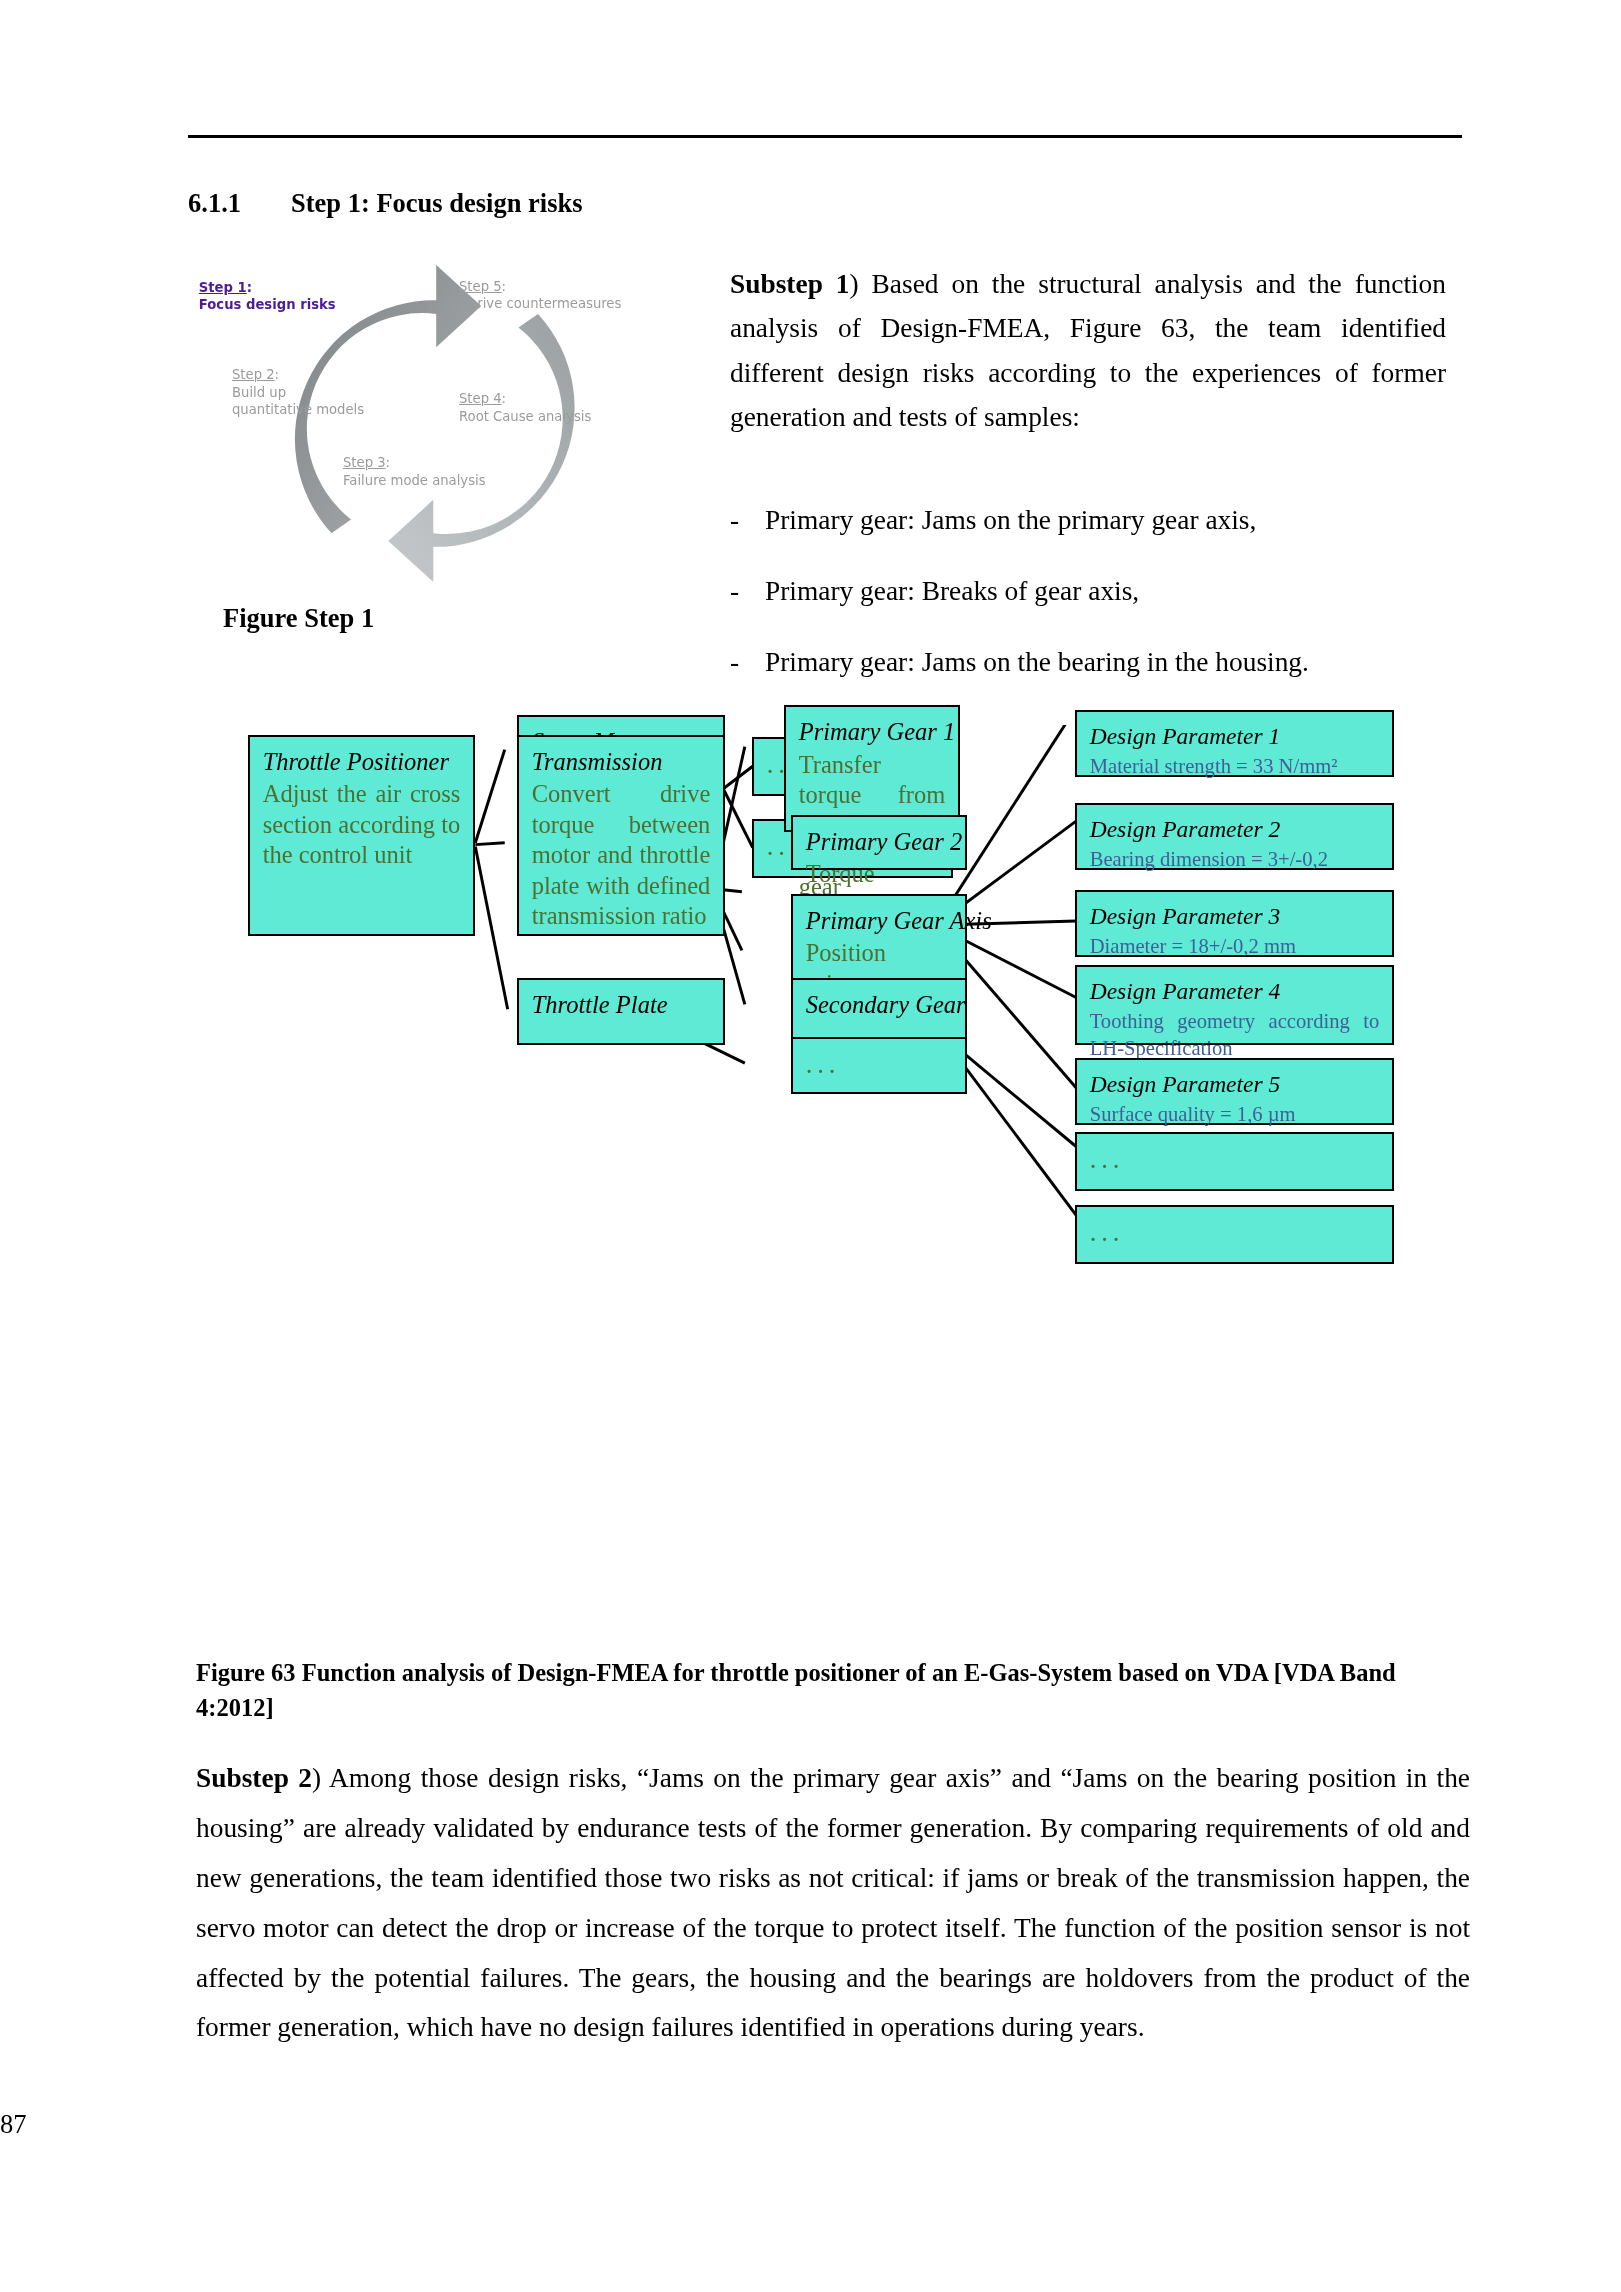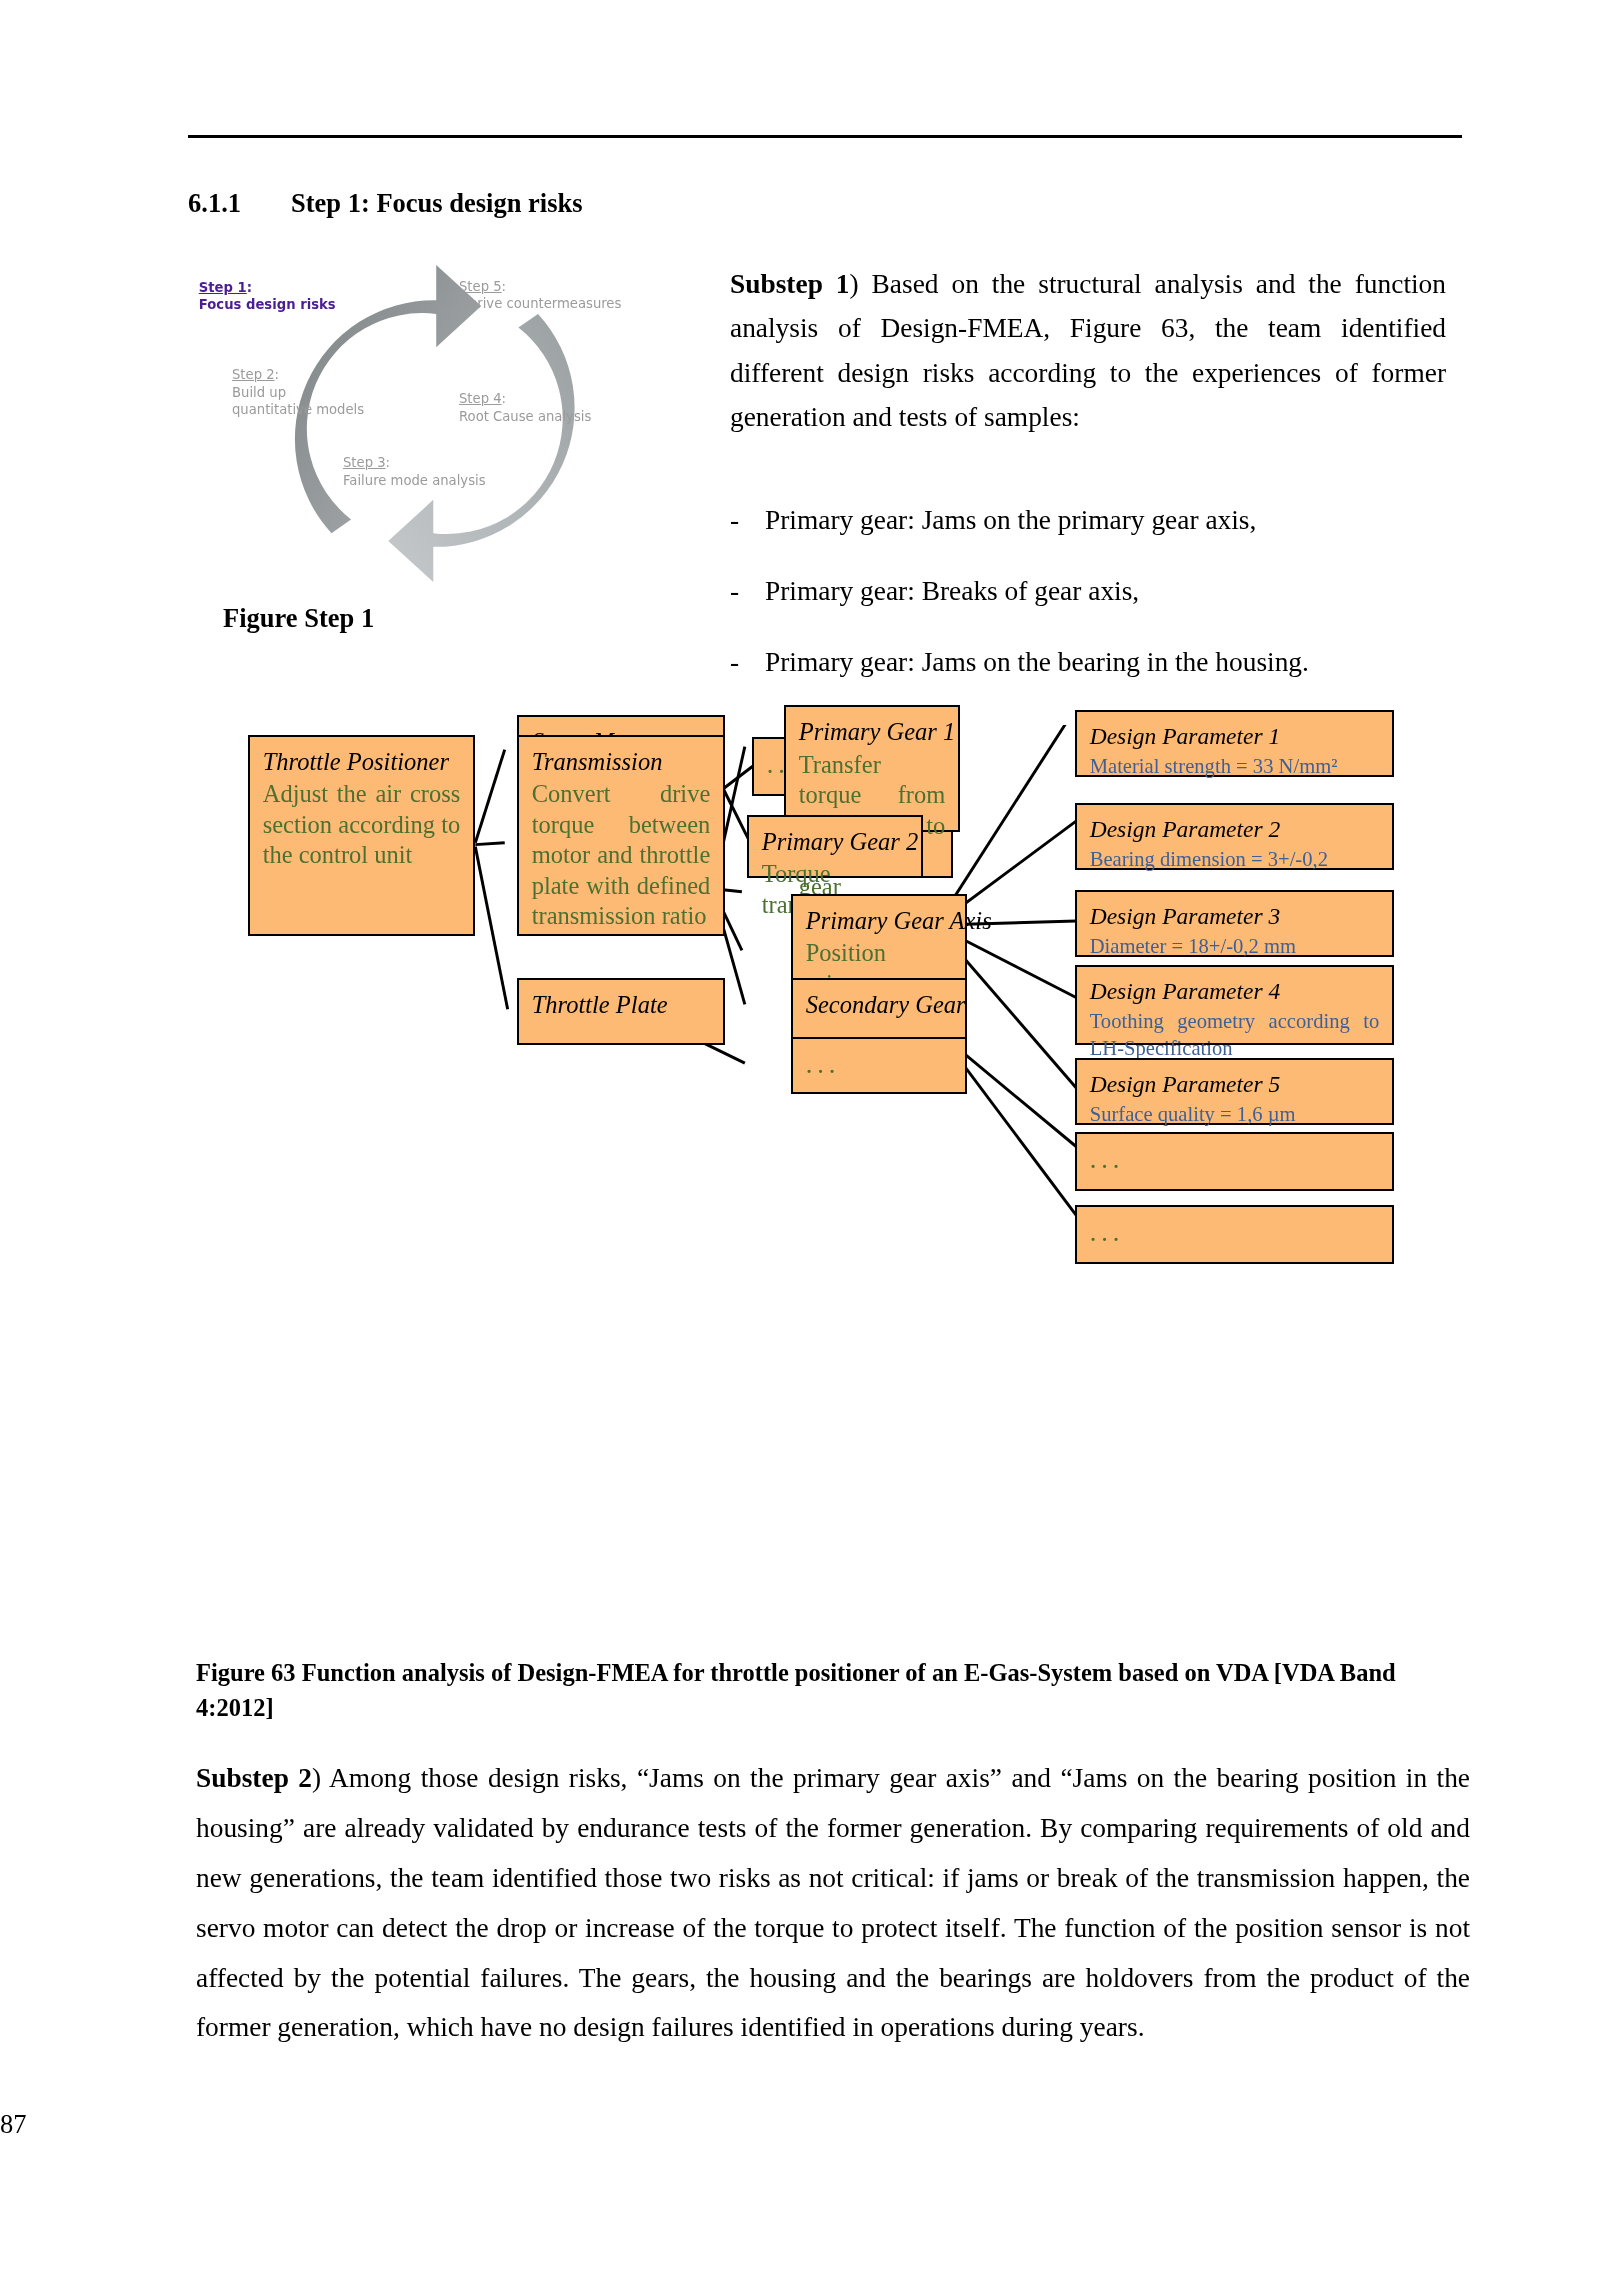--- a/index.html
+++ b/index.html
@@ -69,21 +69,21 @@
   .diagram { position:absolute; left:0px; top:725px; width:1621px; height:892px; }
   .diagram svg.links { position:absolute; left:0; top:0; pointer-events:none; }
 
   .legend { position:absolute; left:248px; top:59px; }
   .legend-row { display:flex; align-items:flex-start; margin-bottom:21.6px; }
   .swatch { width:25.5px; height:25.5px; margin-top:7.8px; margin-right:33px; flex:0 0 25.5px; }
   .legend-text { font-size:27.4px; line-height:1.32; width:176px; }
 
   .node {
     position:absolute; box-sizing:border-box;
-    border:2.9px solid #000; background:#fdba74;
+    border:2.9px solid #000; background:#5eead4;
     padding:9.8px 12.7px 7.8px 12.7px;
   }
   .node .title {
     font-style:italic; font-size:24.5px; color:#000;
     line-height:1.24; margin-bottom:2px; white-space:nowrap;
   }
   .node .title.wrap { white-space:normal; }
   .node .body {
     font-size:24.5px; line-height:1.25; text-align:justify;
     color:#4c7031;
@@ -249,21 +249,21 @@
     </div>
     <div class="node" style="left:752px; top:94px; width:201px; height:59px;">
       <div class="ellip">...</div>
     </div>
 
     <div class="node" style="left:784px; top:-19.6px; width:176px; height:127px;">
       <div class="title">Primary Gear 1</div>
       <div class="body">Transfer torque from output shaft to secondary gear</div>
     </div>
 
-    <div class="node" style="left:747px; top:90px; width:176px; height:63px;">
+    <div class="node" style="left:791px; top:90px; width:176px; height:55px;">
       <div class="title">Primary Gear 2</div>
       <div class="body">Torque transmission</div>
     </div>
 
     <div class="node" style="left:791px; top:169px; width:176px; height:88px;">
       <div class="title">Primary Gear Axis</div>
       <div class="body">Position primary gear on housing</div>
     </div>
 
     <div class="node" style="left:791px; top:253px; width:176px; height:67px;">

